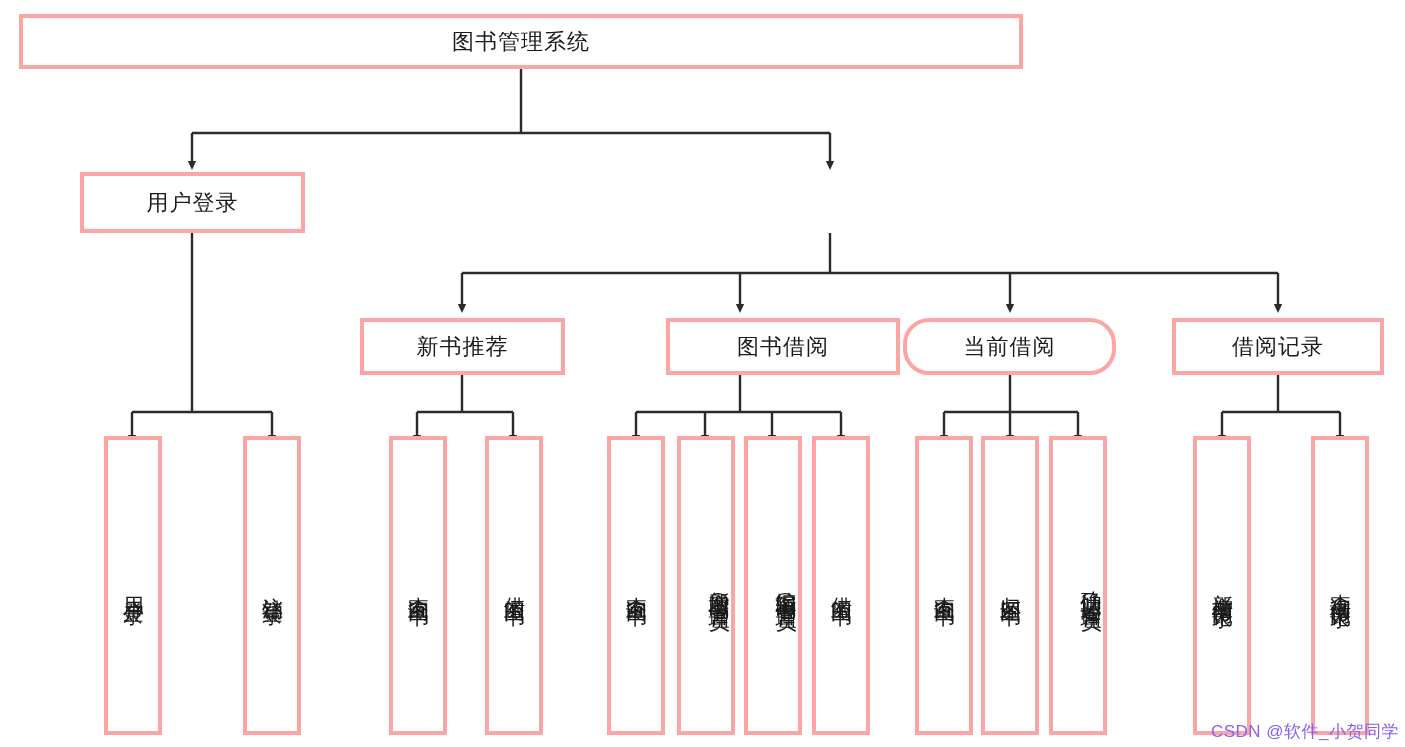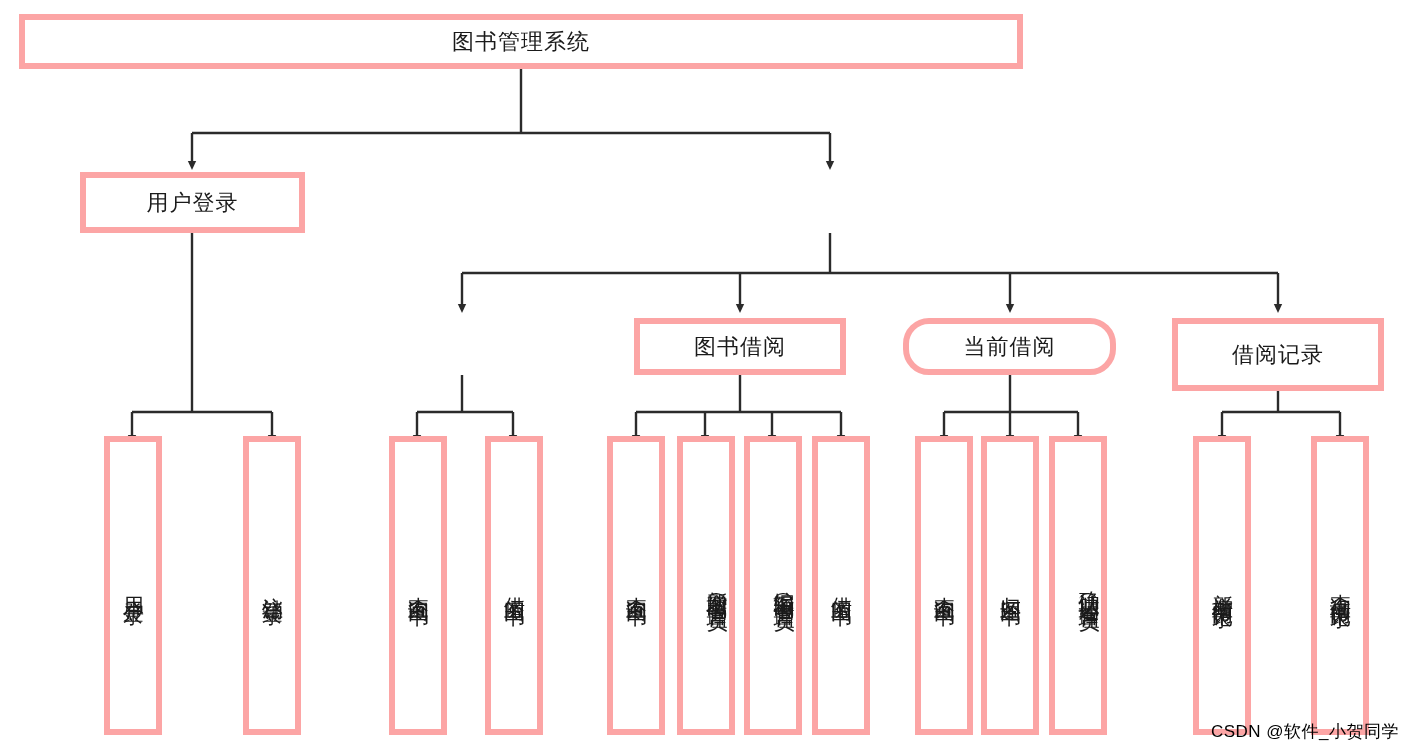--- a/index.html
+++ b/index.html
@@ -1,29 +1,29 @@
 <!DOCTYPE html>
 <html><head>
 <meta charset="utf-8">
 <style>
   html,body{margin:0;padding:0;background:#ffffff;}
   body{width:1405px;height:747px;overflow:hidden;
        font-family:"Liberation Sans","DejaVu Sans",sans-serif;}
   #stage{position:relative;width:1405px;height:747px;background:#fff;}
   svg#wires{position:absolute;left:0;top:0;width:1405px;height:747px;}
   .node{position:absolute;box-sizing:border-box;background:#ffffff;
-        border:6px solid #fca5a5;display:flex;align-items:center;
+        border:4px solid #fca5a5;display:flex;align-items:center;
         justify-content:center;color:#1a1a1a;}
   .node.h{font-size:22px;letter-spacing:1px;}
   .node.v{writing-mode:vertical-rl;text-orientation:upright;
           font-size:21px;line-height:1.18;letter-spacing:3px;
           align-items:flex-start;justify-content:center;padding-top:4px;}
   .node.v.tall{align-items:flex-start;}
   .node.v.mid{align-items:center;padding-top:0;}
-  .wm{position:absolute;right:6px;bottom:4px;font-size:17px;color:#000000;
+  .wm{position:absolute;right:6px;bottom:4px;font-size:17px;color:#8b5cf6;
       letter-spacing:0.5px;white-space:nowrap;}
 </style>
 </head>
 <body>
 
 <div id="stage">
 
   <svg id="wires" viewBox="0 0 1405 747" xmlns="http://www.w3.org/2000/svg">
     <defs>
       <marker id="ah" markerWidth="11" markerHeight="11" refX="1.5" refY="5" orient="auto" markerUnits="userSpaceOnUse">
@@ -76,27 +76,30 @@
   </svg>
 
   <div class="node h" style="left:19px;top:14px;width:1004px;height:55px;">
     <span>图书管理系统</span>
   </div>
 
   <div class="node h" style="left:80px;top:172px;width:225px;height:61px;">
     <span>用户登录</span>
   </div>
 
-  <div class="node h" style="left:634px;top:318px;width:212px;height:57px;">
+  <div class="node h" style="left:360px;top:318px;width:205px;height:57px;">
+    <span>新书推荐</span>
+  </div>
+  <div class="node h" style="left:666px;top:318px;width:234px;height:57px;">
     <span>图书借阅</span>
   </div>
   <div class="node h" style="left:903px;top:318px;width:213px;height:57px;border-radius:26px;">
     <span>当前借阅</span>
   </div>
-  <div class="node h" style="left:1172px;top:318px;width:212px;height:73px;">
+  <div class="node h" style="left:1172px;top:318px;width:212px;height:57px;">
     <span>借阅记录</span>
   </div>
 
   <div class="node v mid" style="left:104px;top:436px;width:58px;height:299px;">
     <span>用户登录</span>
   </div>
   <div class="node v mid" style="left:243px;top:436px;width:58px;height:299px;">
     <span>注销登录</span>
   </div>
 

